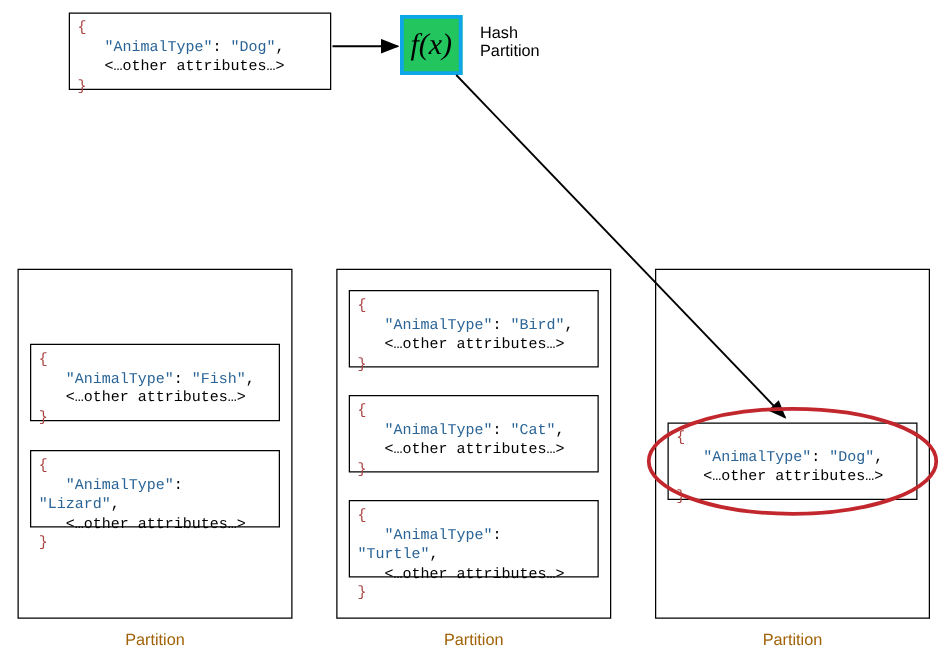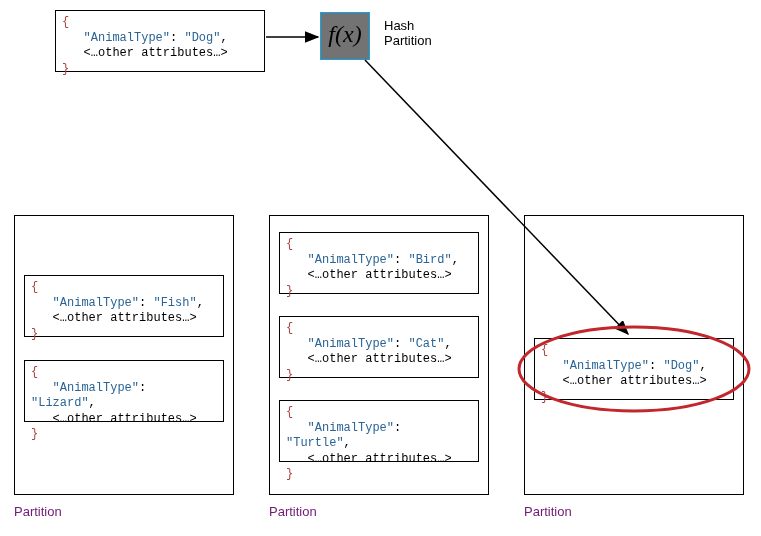--- a/index.html
+++ b/index.html
@@ -27,27 +27,28 @@
   .record .val { color: #2a6496; }
   .record .other { color: #000000; }
   .record .indent { display: inline-block; white-space: pre; }
   .partition-box {
     position: absolute;
     border: 1px solid #000;
     background: #fff;
   }
   .partition-label {
     position: absolute;
+    text-align: center;
     font-size: 13px;
-    color: #701a75;
+    color: #a16207;
   }
   .hash-box {
     position: absolute;
-    border: 1px solid #0ea5e9;
-    background: #737373;
+    border: 3px solid #0ea5e9;
+    background: #22c55e;
     text-align: center;
     font-size: 24px;
     font-family: "Times New Roman", serif;
     padding-top: 8px;
   }
   .hash-box .fx { font-style: italic; }
   .hash-label {
     position: absolute;
     font-size: 13px;
     text-align: left;

